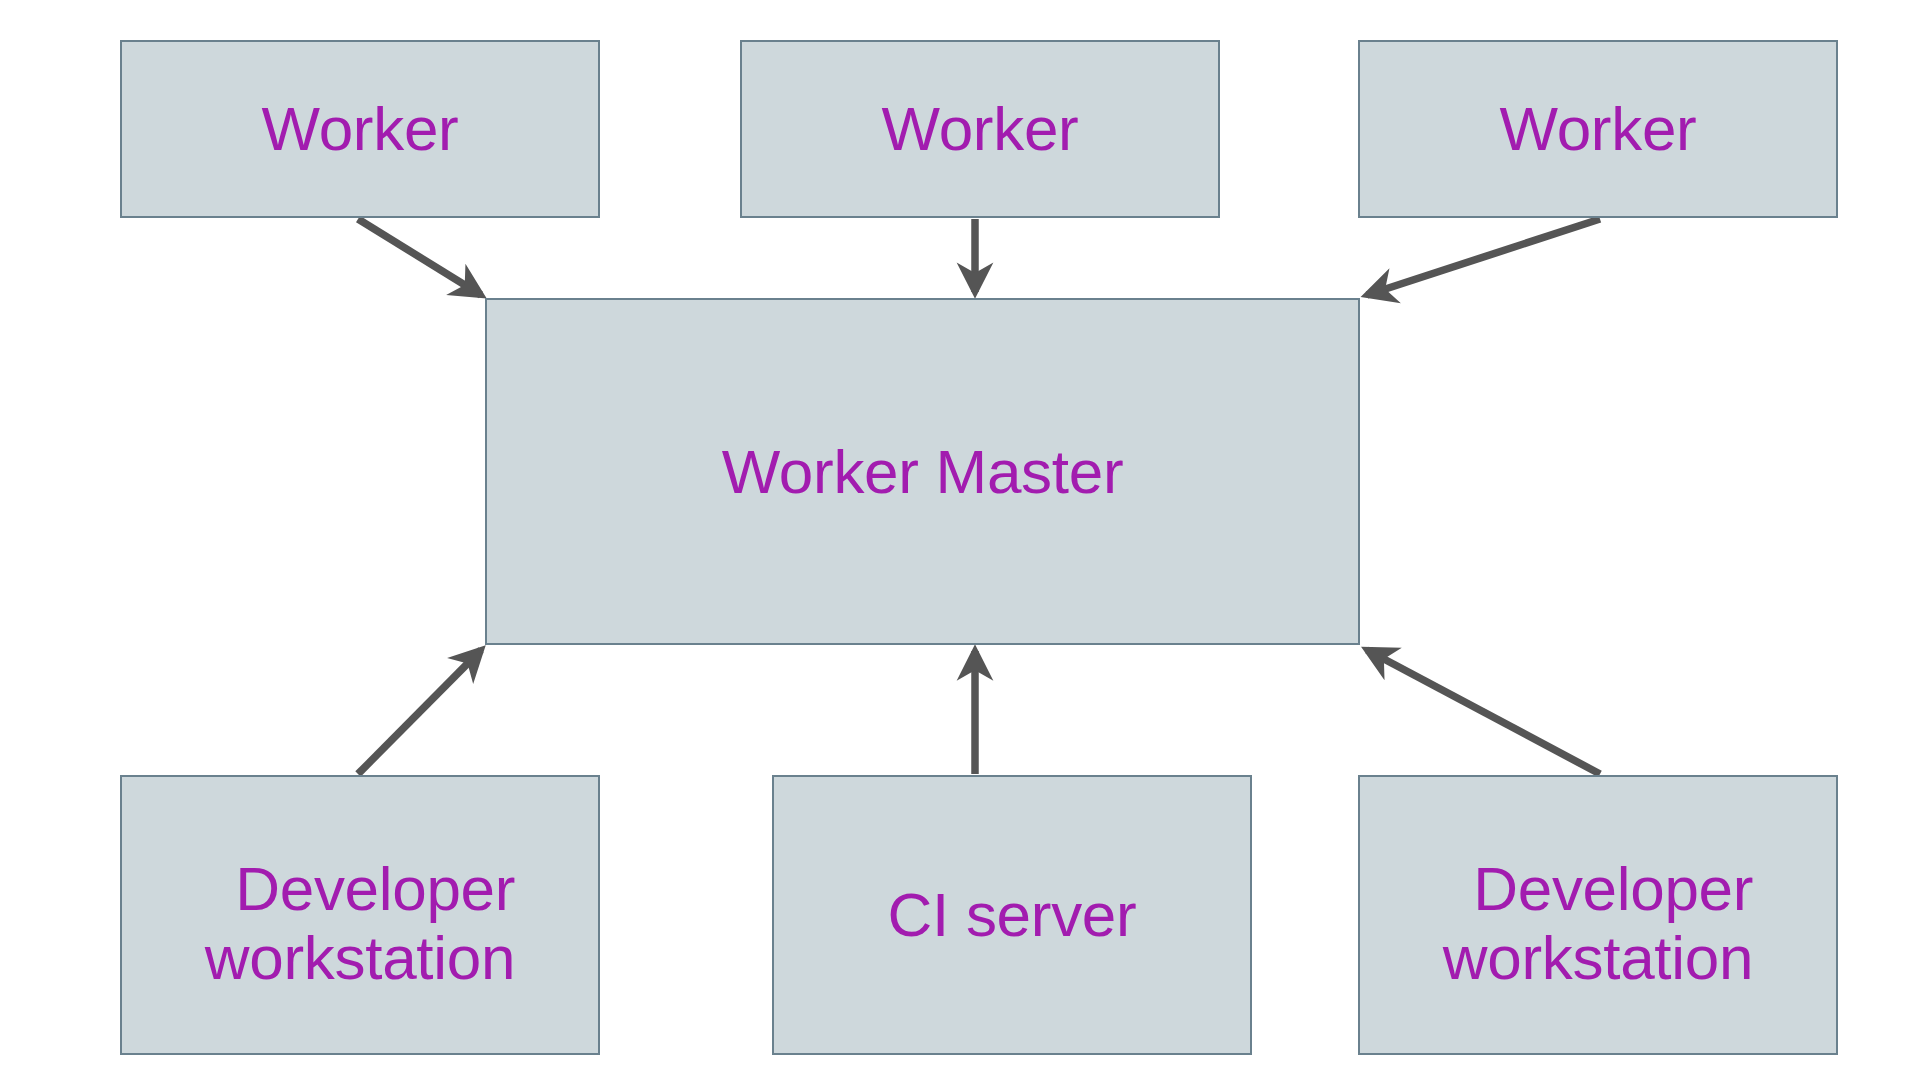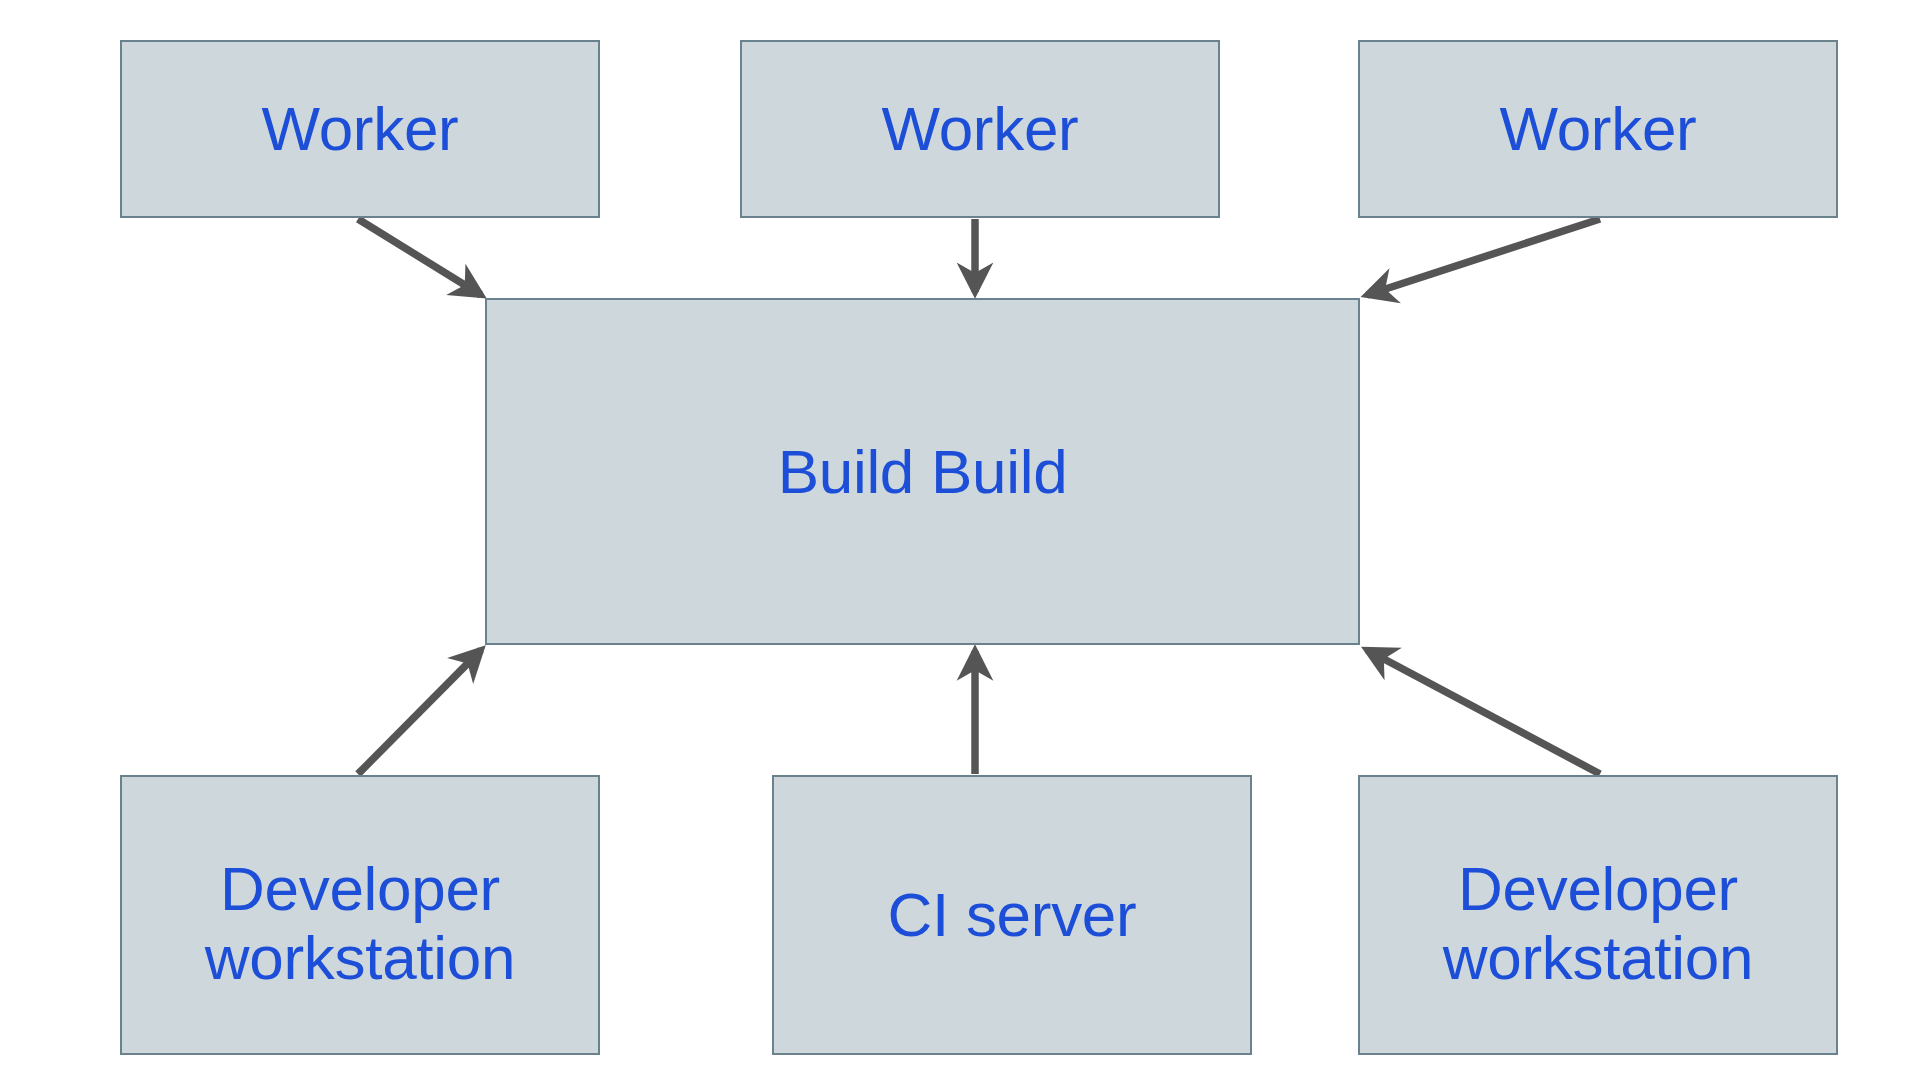--- a/index.html
+++ b/index.html
@@ -32,26 +32,27 @@
     position: absolute;
     box-sizing: border-box;
     background: #ced8dc;
     border: 2px solid #6a818e;
     display: flex;
     align-items: center;
     justify-content: center;
     text-align: center;
   }
   .node-label {
-    color: #1d4ed8;
+    color: #a21caf;
     font-family: "Liberation Sans", sans-serif;
     font-weight: 400;
     line-height: 1.12;
     letter-spacing: -0.3px;
     white-space: pre-line;
+    text-align: right;
   }
   .size-worker   { font-size: 62px; }
   .size-master   { font-size: 62px; }
   .size-ci       { font-size: 62px; }
   .size-devws    { font-size: 62px; margin-top: 16px; }
 
   
   #node-worker-1 { left: 120px;  top: 40px;  width: 480px; height: 178px; }
   #node-worker-2 { left: 740px;  top: 40px;  width: 480px; height: 178px; }
   #node-worker-3 { left: 1358px; top: 40px;  width: 480px; height: 178px; }
@@ -107,21 +108,21 @@
 
   <div class="node-box" id="node-worker-2">
     <span class="node-label size-worker">Worker</span>
   </div>
 
   <div class="node-box" id="node-worker-3">
     <span class="node-label size-worker">Worker</span>
   </div>
 
   <div class="node-box" id="node-build-master">
-    <span class="node-label size-master">Build Build</span>
+    <span class="node-label size-master">Worker Master</span>
   </div>
 
   <div class="node-box" id="node-dev-ws-1">
     <span class="node-label size-devws">Developer
 workstation</span>
   </div>
 
   <div class="node-box" id="node-ci-server">
     <span class="node-label size-ci">CI server</span>
   </div>

